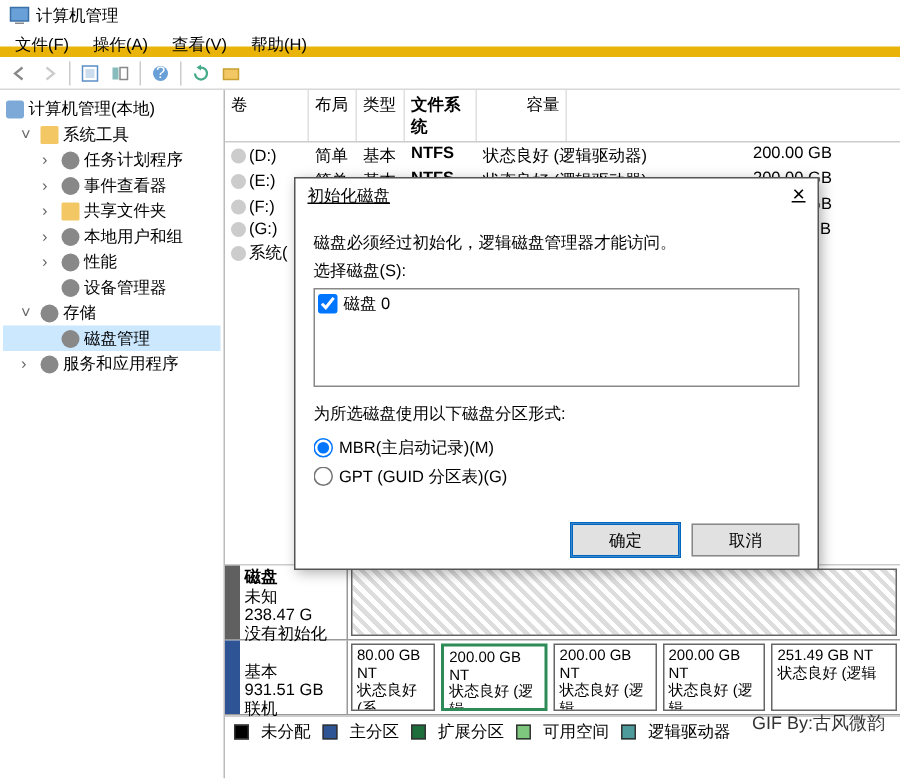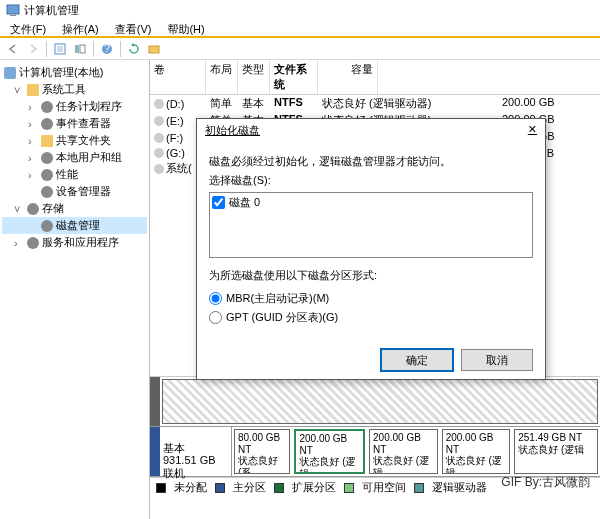--- a/index.html
+++ b/index.html
@@ -1,19 +1,19 @@
 <!DOCTYPE html>
 <html><head>
 <meta charset="utf-8">
 <style>
 * { box-sizing: border-box; margin: 0; padding: 0; font-family: "Microsoft YaHei", "SimSun", sans-serif; font-size: 11px; }
 body { background: #fff; width: 600px; height: 519px; overflow: hidden; position: relative; color: #000; }
 .titlebar { height: 20px; padding: 2px 6px; display: flex; align-items: center; gap: 4px; }
 .titlebar .ico { width: 14px; height: 14px; display: inline-block; }
-.menubar { height: 18px; padding: 0 4px; display: flex; gap: 4px; border-bottom: 2px solid #eab308; }
+.menubar { height: 18px; padding: 0 4px; display: flex; gap: 4px; border-bottom: 7px solid #eab308; }
 .menubar div { padding: 2px 6px; }
 .toolbar { height: 22px; padding: 2px 4px; display: flex; gap: 2px; align-items: center; border-bottom: 1px solid #d8d8d8; }
 .tbtn { width: 18px; height: 18px; display: flex; align-items: center; justify-content: center; border: 1px solid transparent; }
 .sep { width: 1px; height: 16px; background: #ccc; margin: 0 2px; }
 .main { display: flex; height: calc(100% - 60px); }
 .tree { width: 150px; border-right: 1px solid #bbb; padding: 4px 2px; overflow: hidden; }
 .tree .node { display: flex; align-items: center; gap: 3px; padding: 1px 2px; white-space: nowrap; }
 .tree .node.sel { background: #cce8ff; }
 .tree .indent1 { padding-left: 12px; }
 .tree .indent2 { padding-left: 26px; }
@@ -223,20 +223,26 @@
           <div class="c-typ"></div>
           <div class="c-fs"></div>
           <div class="c-st"></div>
           <div class="c-cap"></div>
         </div>
       </div>
 
     <div class="diskpanel">
       <div class="diskrow">
         <div class="bar"></div>
+        <div class="diskinfo">
+          <b>磁盘</b><br>
+          <span>未知</span><br>
+          <span>238.47 G</span><br>
+          <span>没有初始化</span>
+        </div>
         <div class="parts">
             <div class="part hatch" style="flex:1"></div>
           </div>
       </div>
       <div class="diskrow">
         <div class="barblue"></div>
         <div class="diskinfo">
           <b>&nbsp;</b><br>
           <span>基本</span><br>
           <span>931.51 GB</span><br>

